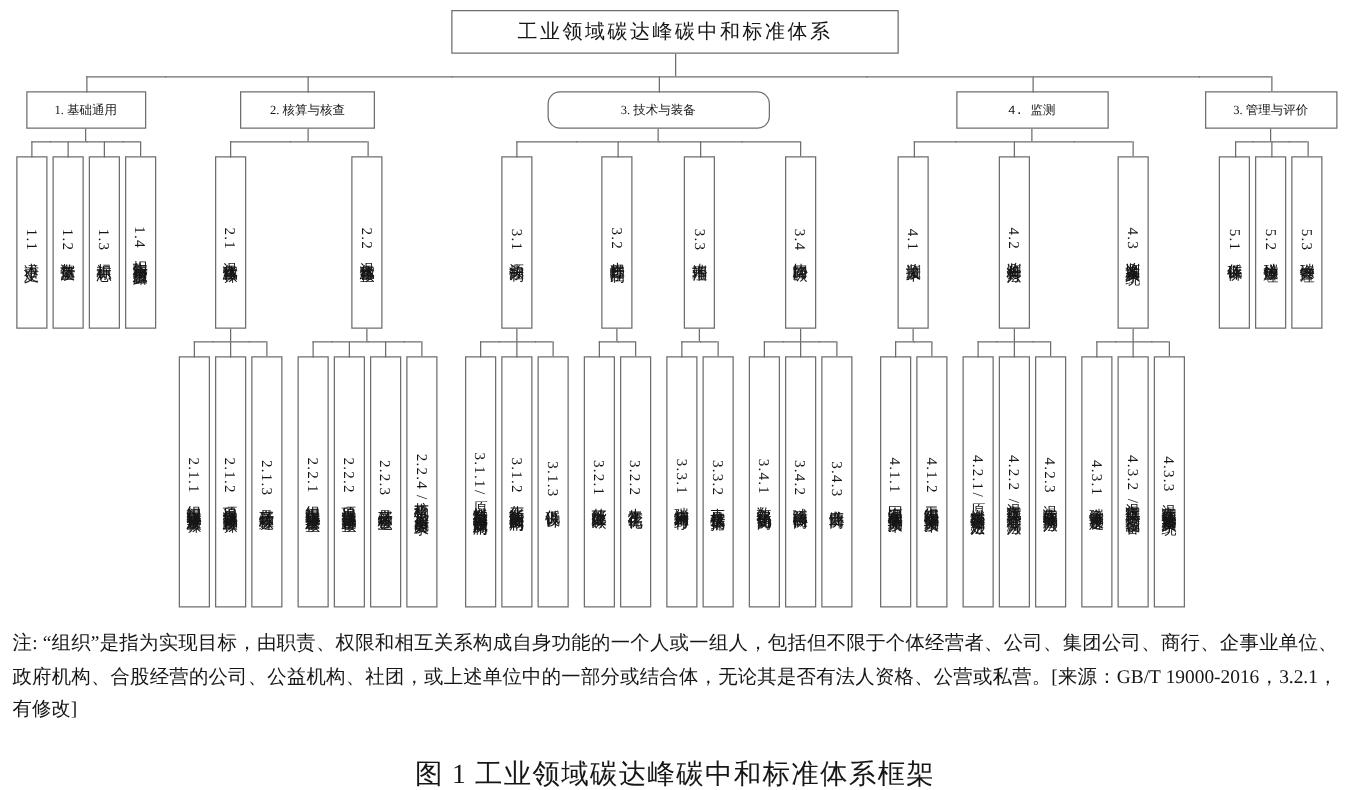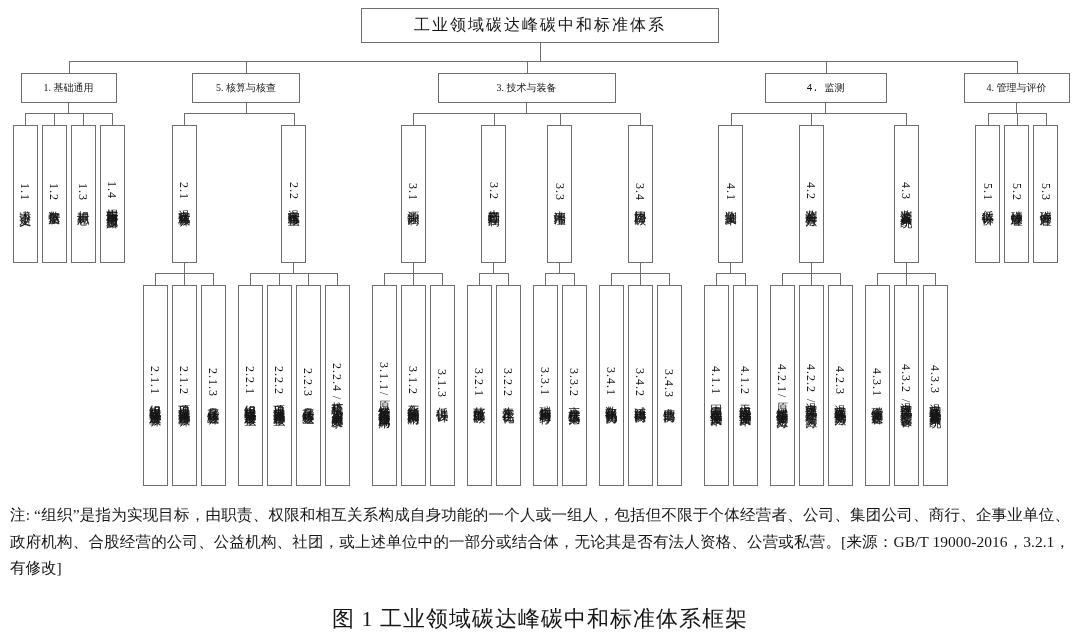--- a/index.html
+++ b/index.html
@@ -25,21 +25,21 @@
   .hbox { font-size:10px; padding:6px 10px; min-height:30px; white-space:nowrap; }
   .root-box { font-size:16px; min-width:358px; min-height:31px; letter-spacing:2px; }
   .vbox { writing-mode:vertical-rl; text-orientation:mixed; width:25px; font-size:12px;
           padding:6px 2px; letter-spacing:1px; line-height:1.55; }
   .lvl3 { height:138px; }
   .lvl4 { height:201px; }
 
   
   .kids-top > .kid:nth-child(1) > .hbox { min-width:96px; }
   .kids-top > .kid:nth-child(2) > .hbox { min-width:108px; }
-  .kids-top > .kid:nth-child(3) > .hbox { min-width:178px; }
+  .kids-top > .kid:nth-child(3) > .hbox { min-width:178px;border-radius:10px; }
   .kids-top > .kid:nth-child(4) > .hbox { min-width:122px;font-family:Liberation Mono, monospace; }
   .kids-top > .kid:nth-child(5) > .hbox { min-width:106px; }
 
   
   .note { margin:16px 2px 0; font-size:15.5px; line-height:1.72; text-align:justify; }
   .caption { margin-top:22px; text-align:center; font-size:22px; letter-spacing:1px; }
 </style>
 </head>
 <body>
 
@@ -64,21 +64,21 @@
           <div class="kid">
               <div class="box vbox lvl3">1.3标识标志</div>
             </div>
           <div class="kid">
               <div class="box vbox lvl3">1.4报告声明与信息披露</div>
             </div>
         </div>
       </div>
 
       <div class="kid branch">
-        <div class="box hbox">5. 核算与核查</div>
+        <div class="box hbox">2. 核算与核查</div>
         <div class="stub"></div>
         <div class="kids">
 
           <div class="kid group">
             <div class="box vbox lvl3">2.1温室气体核算</div>
             <div class="stub"></div>
             <div class="kids">
               <div class="kid">
                   <div class="box vbox lvl4">2.1.1组织温室气体排放量核算</div>
                 </div>
@@ -226,21 +226,21 @@
               <div class="kid">
                   <div class="box vbox lvl4">4.3.3温室气体在线监测设备及系统</div>
                 </div>
             </div>
           </div>
 
         </div>
       </div>
 
       <div class="kid branch">
-        <div class="box hbox">4. 管理与评价</div>
+        <div class="box hbox">3. 管理与评价</div>
         <div class="stub"></div>
         <div class="kids">
           <div class="kid">
               <div class="box vbox lvl3">5.1低碳评价</div>
             </div>
           <div class="kid">
               <div class="box vbox lvl3">5.2碳排放管理</div>
             </div>
           <div class="kid">
               <div class="box vbox lvl3">5.3碳资产管理</div>

